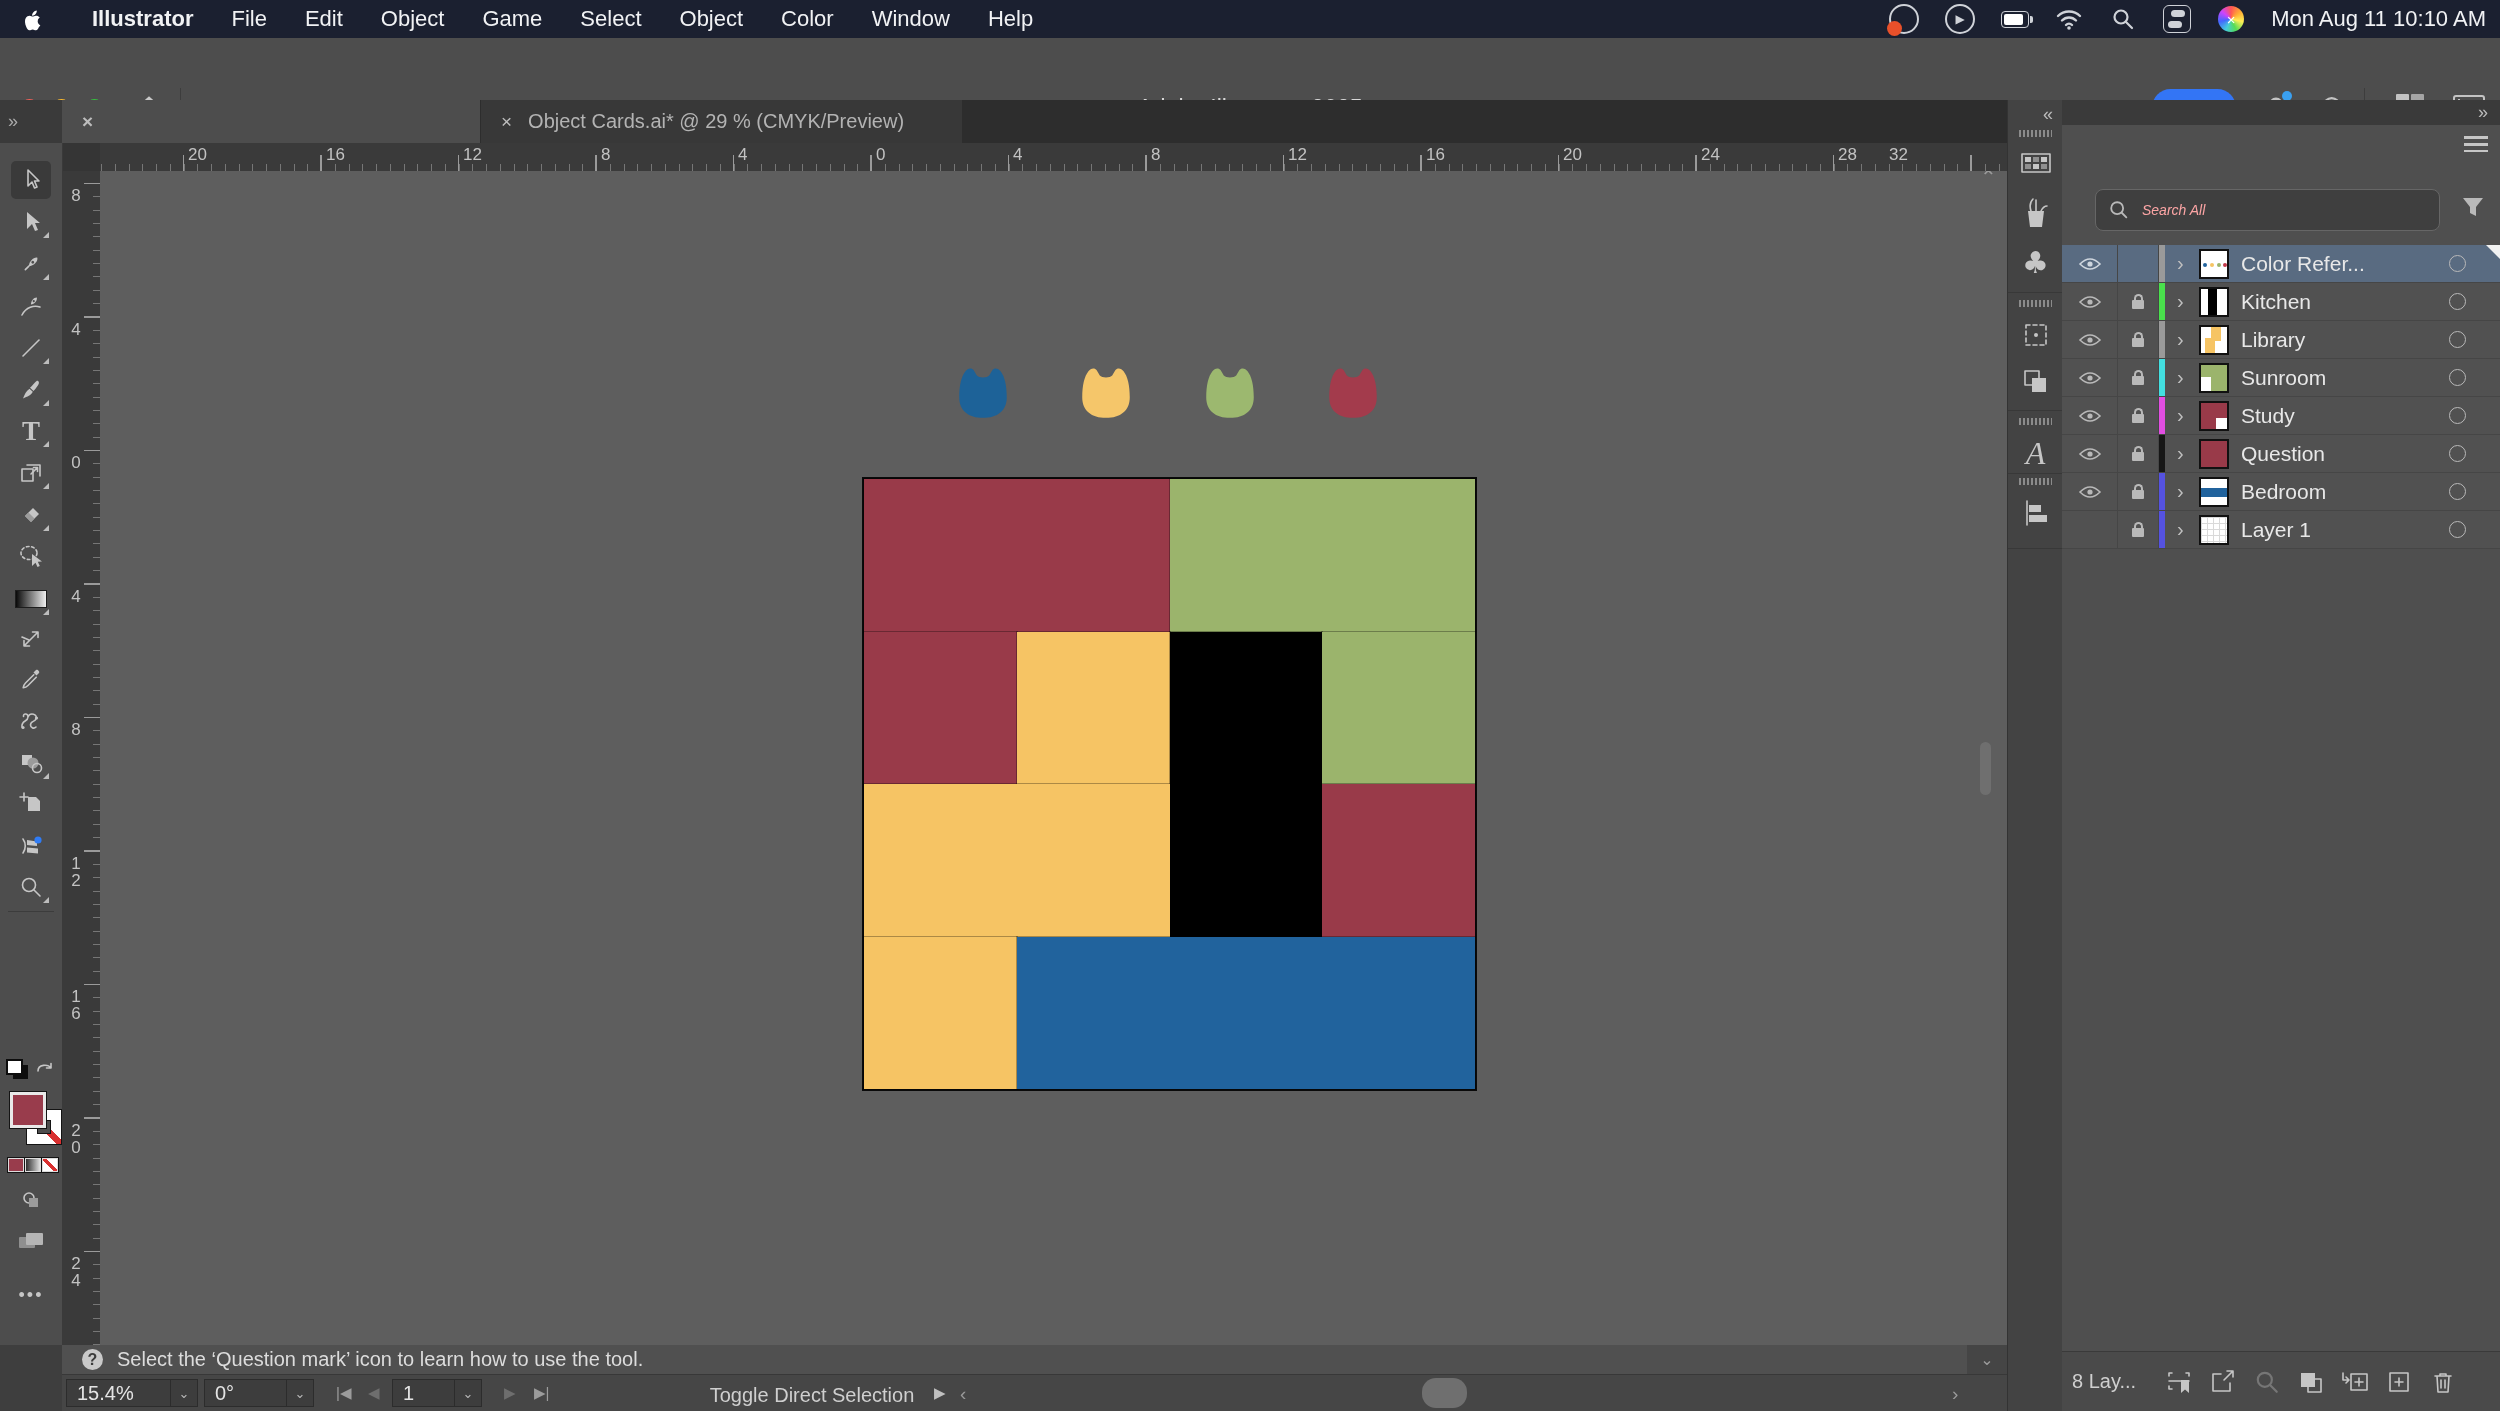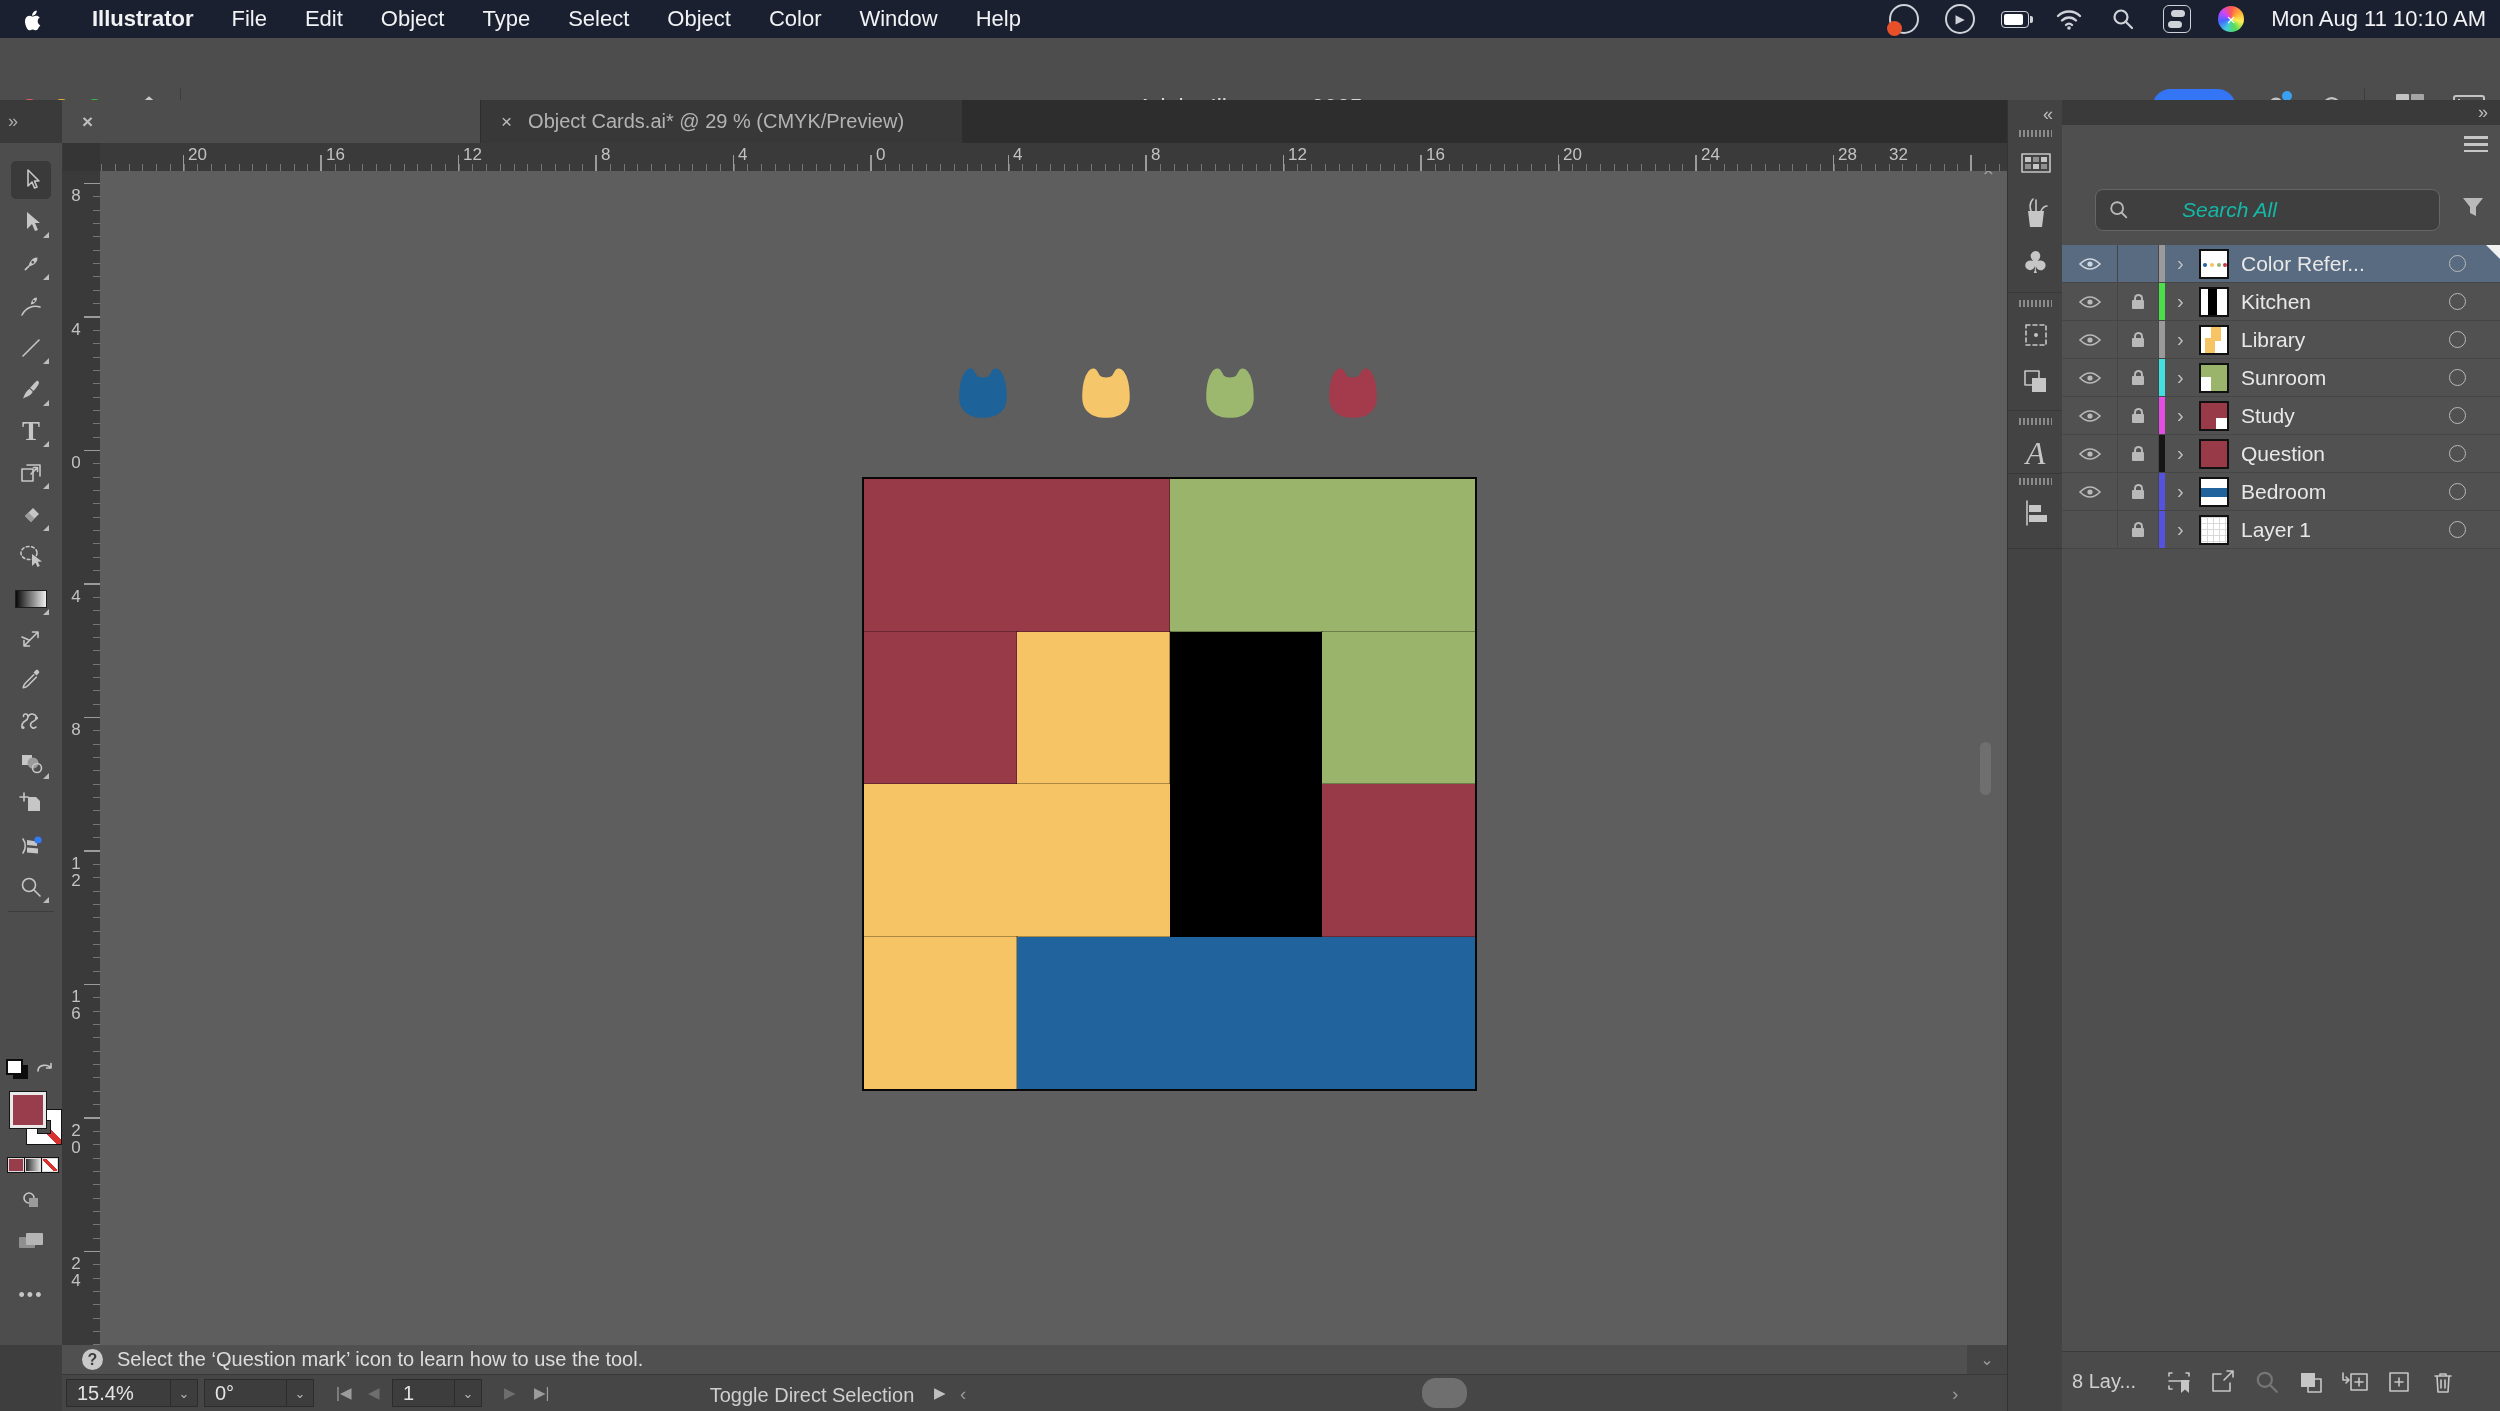--- a/index.html
+++ b/index.html
@@ -122,21 +122,21 @@
   #phead{position:absolute;left:0;top:0;width:100%;height:25px;background:#3a3a3a;}
   #phead .coll{position:absolute;right:12px;top:2px;color:#bbb;font-size:18px;}
   #ptabs{position:absolute;left:0;top:25px;width:100%;height:43px;background:#3a3a3a;display:flex;align-items:stretch;font-size:22px;}
   .ptab{display:flex;align-items:center;padding:0 22px;color:#b5b5b5;}
   .ptab.on{background:#4f4f4f;color:#fff;font-weight:bold;}
   #pburger{position:absolute;right:12px;top:36px;width:24px;height:16px;
     background:repeating-linear-gradient(to bottom,#c6c6c6 0 3px,transparent 3px 7px);}
   #searchrow{position:absolute;left:0;top:68px;width:100%;height:77px;}
   #searchfield{position:absolute;left:33px;top:21px;width:345px;height:42px;background:#3f3f3f;border:1px solid #666;border-radius:8px;
     display:flex;align-items:center;gap:12px;padding-left:12px;box-sizing:border-box;}
-  #searchfield .ph{font-style:italic;font-size:21px;color:#14b8a6;margin-left:40px;}
+  #searchfield .ph{font-style:italic;font-size:14px;color:#fca5a5;}
   #funnel{position:absolute;right:14px;top:26px;}
   #lrows{position:absolute;left:0;top:145px;width:100%;}
   .lrow{position:relative;width:100%;height:37px;background:#515151;border-bottom:1px solid #464646;display:flex;align-items:center;}
   .lrow.sel{background:#596b81;}
   .lrow .c-eye{width:55px;display:flex;justify-content:center;border-right:1px solid #464646;align-self:stretch;align-items:center;}
   .lrow .c-lock{width:40px;display:flex;justify-content:center;border-right:1px solid #464646;align-self:stretch;align-items:center;}
   .cbar{width:6px;align-self:stretch;margin-right:12px;}
   .lchev{color:#c0c0c0;font-size:20px;width:20px;}
   .lthumb{width:30px;height:30px;background:#fff;border:2px solid #111;box-sizing:border-box;position:relative;overflow:hidden;margin:0 12px 0 2px;}
   .lname{font-size:21px;color:#e8e8e8;flex:1;}
@@ -169,21 +169,21 @@
 
   <div class="abs" id="menubar">
     <svg class="abs" style="left:20px;top:7px" width="24" height="24" viewBox="0 0 24 24">
       <path fill="#ffffff" d="M13.2 5.5c.9-1.1 2.4-1.9 3.6-1.9.1 1.3-.4 2.6-1.2 3.5-.8 1-2.2 1.8-3.5 1.7-.2-1.2.4-2.5 1.1-3.3zM18.9 20c-.7 1.6-1.5 3.1-2.9 3.2-1.3.1-1.8-.8-3.3-.8s-2 .8-3.3.8c-1.4 0-2.4-1.7-3.1-3.2-1.5-3.2-1.8-7-.5-9 .9-1.4 2.4-2.3 3.8-2.3 1.3 0 2.5.9 3.1.9.6 0 2.1-1.1 3.6-.9.6 0 2.4.2 3.5 1.9-.1.1-2.1 1.2-2.1 3.6 0 2.9 2.5 3.9 2.6 3.9 0 .1-.4 1.4-1.4 1.9z"></path>
     </svg>
     <div class="items">
       <span>Illustrator</span>
       <span>File</span>
       <span>Edit</span>
       <span>Object</span>
-      <span>Type</span>
+      <span>Game</span>
       <span>Select</span>
       <span>Object</span>
       <span>Color</span>
       <span>Window</span>
       <span>Help</span>
     </div>
     <div id="mb-right">
       <span class="mb-ic reccirc"></span>
       <span class="mb-ic playcirc">▶</span>
       <span class="mb-ic">

